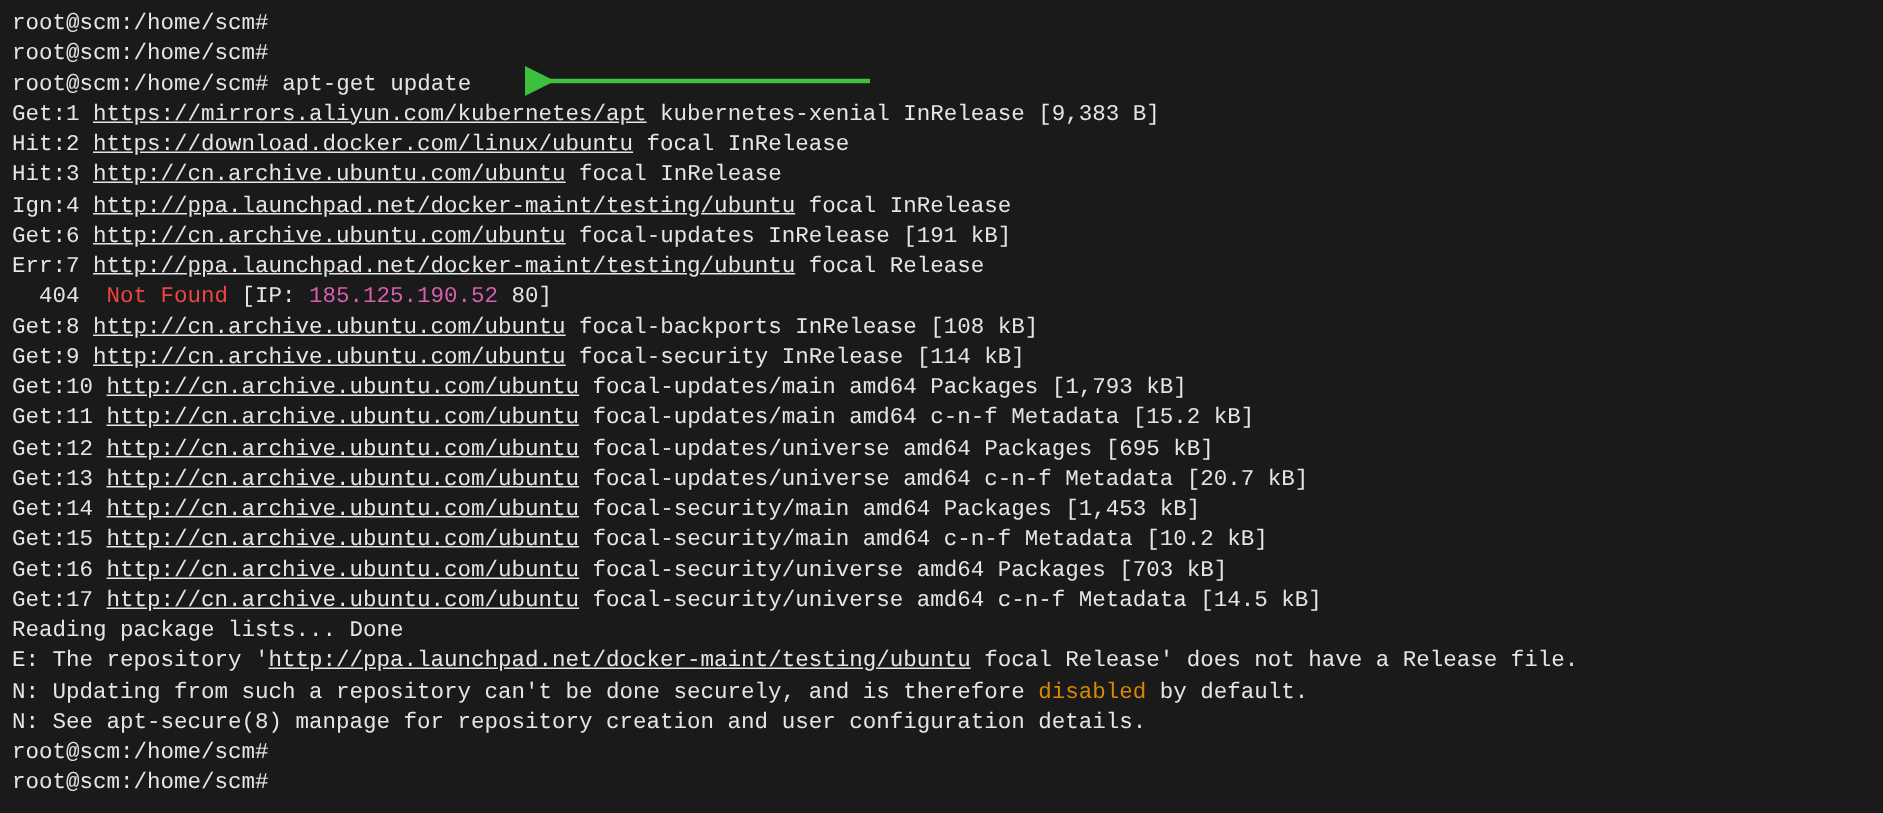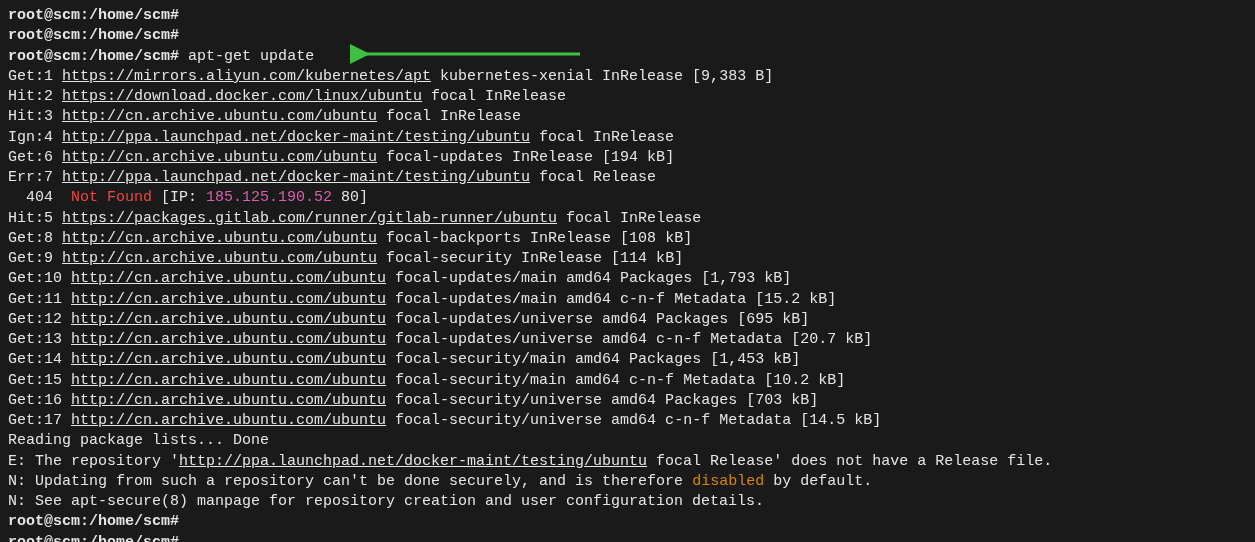--- a/index.html
+++ b/index.html
@@ -12,21 +12,21 @@
     line-height: 1.35;
     width: 1255px;
     height: 542px;
     overflow: hidden;
   }
   .terminal {
     padding: 6px 8px 8px 8px;
     position: relative;
   }
   .line { white-space: pre; }
-  .userhost { color: #e5e5e5; font-weight: bold; }
+  .userhost { color: #e5e5e5; }
   .url { color: #e5e5e5; text-decoration: underline; text-align: right; }
   .yellow { color: #ef4444; }
   .pink { color: #d75faf; text-align: right; }
   .orange { color: #d78700; }
   .arrow {
     position: absolute;
     left: 350px;
     top: 42px;
     pointer-events: none;
   }
@@ -48,26 +48,25 @@
   <div class="line"><span class="userhost"><span>root</span>@<span>scm</span>:<span>/home/scm</span><span>#</span></span></div>
 
   <div class="line"><span class="userhost"><span>root</span>@<span>scm</span>:<span>/home/scm</span><span>#</span></span></div>
 
   <div class="line"><span class="userhost"><span>root</span>@<span>scm</span>:<span>/home/scm</span><span>#</span></span> <span>apt-get update</span></div>
 
   <div class="line"><span>Get:1 </span><span class="url">https://mirrors.aliyun.com/kubernetes/apt</span><span> kubernetes-xenial InRelease [9,383 B]</span></div>
   <div class="line"><span>Hit:2 </span><span class="url">https://download.docker.com/linux/ubuntu</span><span> focal InRelease</span></div>
   <div class="line"><span>Hit:3 </span><span class="url">http://cn.archive.ubuntu.com/ubuntu</span><span> focal InRelease</span></div>
   <div class="line"><span>Ign:4 </span><span class="url">http://ppa.launchpad.net/docker-maint/testing/ubuntu</span><span> focal InRelease</span></div>
-  <div class="line"><span>Get:6 </span><span class="url">http://cn.archive.ubuntu.com/ubuntu</span><span> focal-updates InRelease [194 kB]</span></div>
+  <div class="line"><span>Get:6 </span><span class="url">http://cn.archive.ubuntu.com/ubuntu</span><span> focal-updates InRelease [191 kB]</span></div>
   <div class="line"><span>Err:7 </span><span class="url">http://ppa.launchpad.net/docker-maint/testing/ubuntu</span><span> focal Release</span></div>
 
   <div class="line"><span>  404  </span><span class="yellow">Not Found</span><span> [IP: </span><span class="pink">185.125.190.52</span><span> 80]</span></div>
 
-  <div class="line"><span>Hit:5 </span><span class="url">https://packages.gitlab.com/runner/gitlab-runner/ubuntu</span><span> focal InRelease</span></div>
   <div class="line"><span>Get:8 </span><span class="url">http://cn.archive.ubuntu.com/ubuntu</span><span> focal-backports InRelease [108 kB]</span></div>
   <div class="line"><span>Get:9 </span><span class="url">http://cn.archive.ubuntu.com/ubuntu</span><span> focal-security InRelease [114 kB]</span></div>
   <div class="line"><span>Get:10 </span><span class="url">http://cn.archive.ubuntu.com/ubuntu</span><span> focal-updates/main amd64 Packages [1,793 kB]</span></div>
   <div class="line"><span>Get:11 </span><span class="url">http://cn.archive.ubuntu.com/ubuntu</span><span> focal-updates/main amd64 c-n-f Metadata [15.2 kB]</span></div>
   <div class="line"><span>Get:12 </span><span class="url">http://cn.archive.ubuntu.com/ubuntu</span><span> focal-updates/universe amd64 Packages [695 kB]</span></div>
   <div class="line"><span>Get:13 </span><span class="url">http://cn.archive.ubuntu.com/ubuntu</span><span> focal-updates/universe amd64 c-n-f Metadata [20.7 kB]</span></div>
   <div class="line"><span>Get:14 </span><span class="url">http://cn.archive.ubuntu.com/ubuntu</span><span> focal-security/main amd64 Packages [1,453 kB]</span></div>
   <div class="line"><span>Get:15 </span><span class="url">http://cn.archive.ubuntu.com/ubuntu</span><span> focal-security/main amd64 c-n-f Metadata [10.2 kB]</span></div>
   <div class="line"><span>Get:16 </span><span class="url">http://cn.archive.ubuntu.com/ubuntu</span><span> focal-security/universe amd64 Packages [703 kB]</span></div>
   <div class="line"><span>Get:17 </span><span class="url">http://cn.archive.ubuntu.com/ubuntu</span><span> focal-security/universe amd64 c-n-f Metadata [14.5 kB]</span></div>

